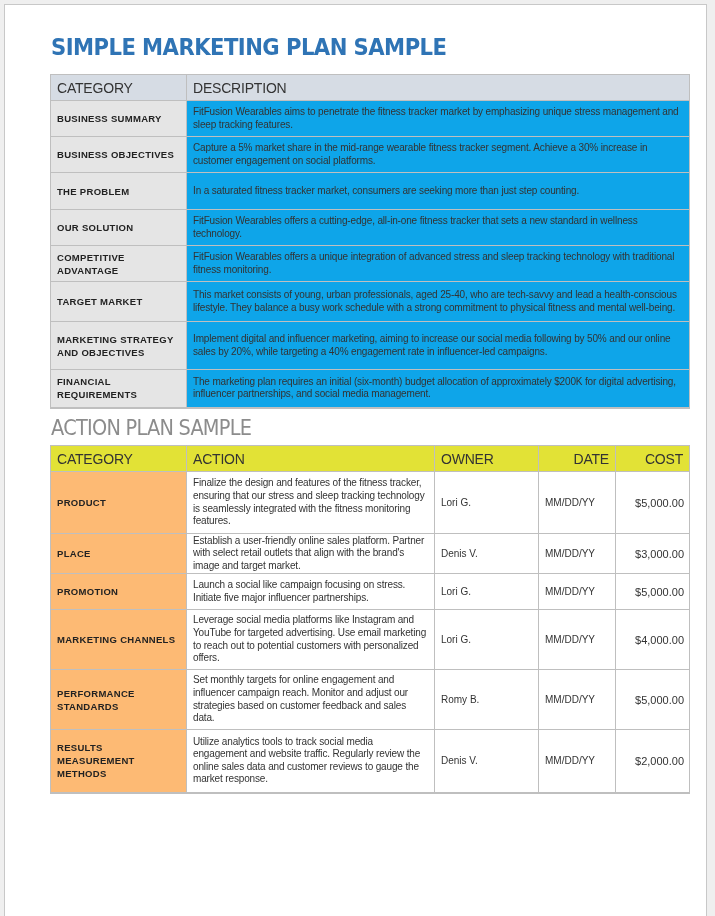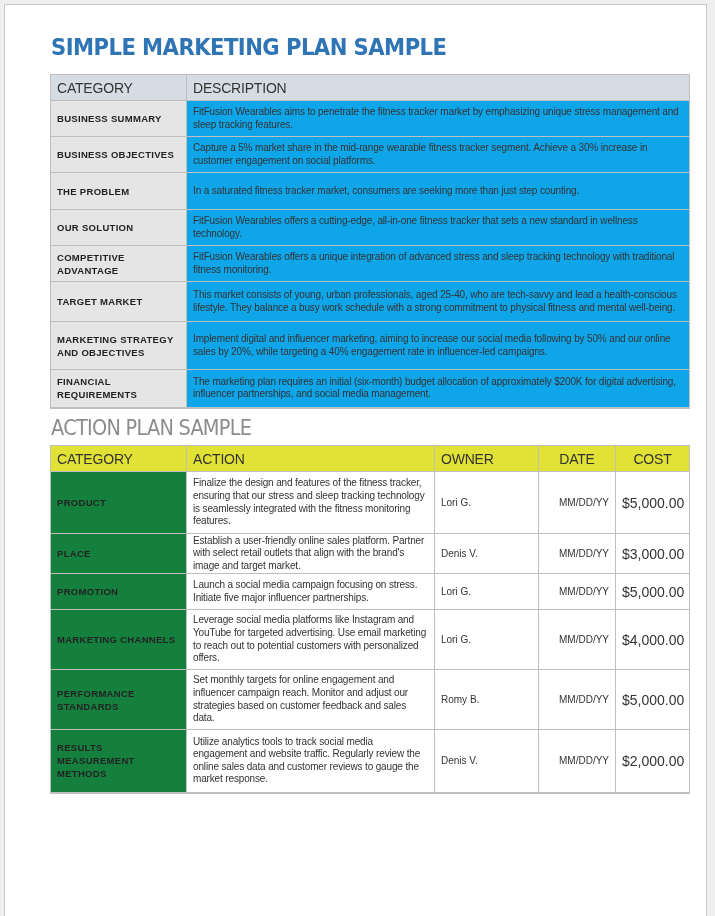--- a/index.html
+++ b/index.html
@@ -47,25 +47,25 @@
   }
   
   #plan-table { left: 45px; top: 69px; width: 639px; }
   #plan-table th { background: #d6dce4; height: 26px; }
   #plan-table td.cat { background: #e5e5e5; }
   #plan-table td.desc { background: #0ea5e9; }
   #plan-table { border-bottom: 2px solid #bfbfbf; }
   
   #action-table { left: 45px; top: 440px; width: 639px; }
   #action-table th { background: #e2e236; height: 26px; }
-  #action-table th.c { text-align: center; }
-  #action-table td.cat { background: #15803d; margin-top: 38px; }
+  #action-table th.c { text-align: right; }
+  #action-table td.cat { background: #fdba74; margin-top: 38px; }
   #action-table td.owner { font-size: 10px; color: #333; }
-  #action-table td.date { font-size: 10px; color: #333; text-align: right; margin-top: 33px; }
-  #action-table td.cost { font-size: 14px; color: #333; text-align: right; padding-right: 5px; }
+  #action-table td.date { font-size: 10px; color: #333; text-align: left; margin-top: 33px; }
+  #action-table td.cost { font-size: 11px; color: #333; text-align: right; padding-right: 5px; }
   #action-table { border-bottom: 2px solid #bfbfbf; }
 </style>
 </head>
 <body>
 
 <div class="page">
   <div class="title">SIMPLE MARKETING PLAN SAMPLE</div>
 
   <table id="plan-table">
     <colgroup>
@@ -143,21 +143,21 @@
       </tr>
       <tr style="height:40px">
         <td class="cat">PLACE</td>
         <td class="desc">Establish a user-friendly online sales platform. Partner with select retail outlets that align with the brand's image and target market.</td>
         <td class="owner">Denis V.</td>
         <td class="date">MM/DD/YY</td>
         <td class="cost">$3,000.00</td>
       </tr>
       <tr style="height:36px">
         <td class="cat">PROMOTION</td>
-        <td class="desc">Launch a social media campaign focusing on stress. Initiate five major influencer partnerships.</td>
+        <td class="desc">Launch a social like campaign focusing on stress. Initiate five major influencer partnerships.</td>
         <td class="owner">Lori G.</td>
         <td class="date">MM/DD/YY</td>
         <td class="cost">$5,000.00</td>
       </tr>
       <tr style="height:60px">
         <td class="cat">MARKETING CHANNELS</td>
         <td class="desc">Leverage social media platforms like Instagram and YouTube for targeted advertising. Use email marketing to reach out to potential customers with personalized offers.</td>
         <td class="owner">Lori G.</td>
         <td class="date">MM/DD/YY</td>
         <td class="cost">$4,000.00</td>

